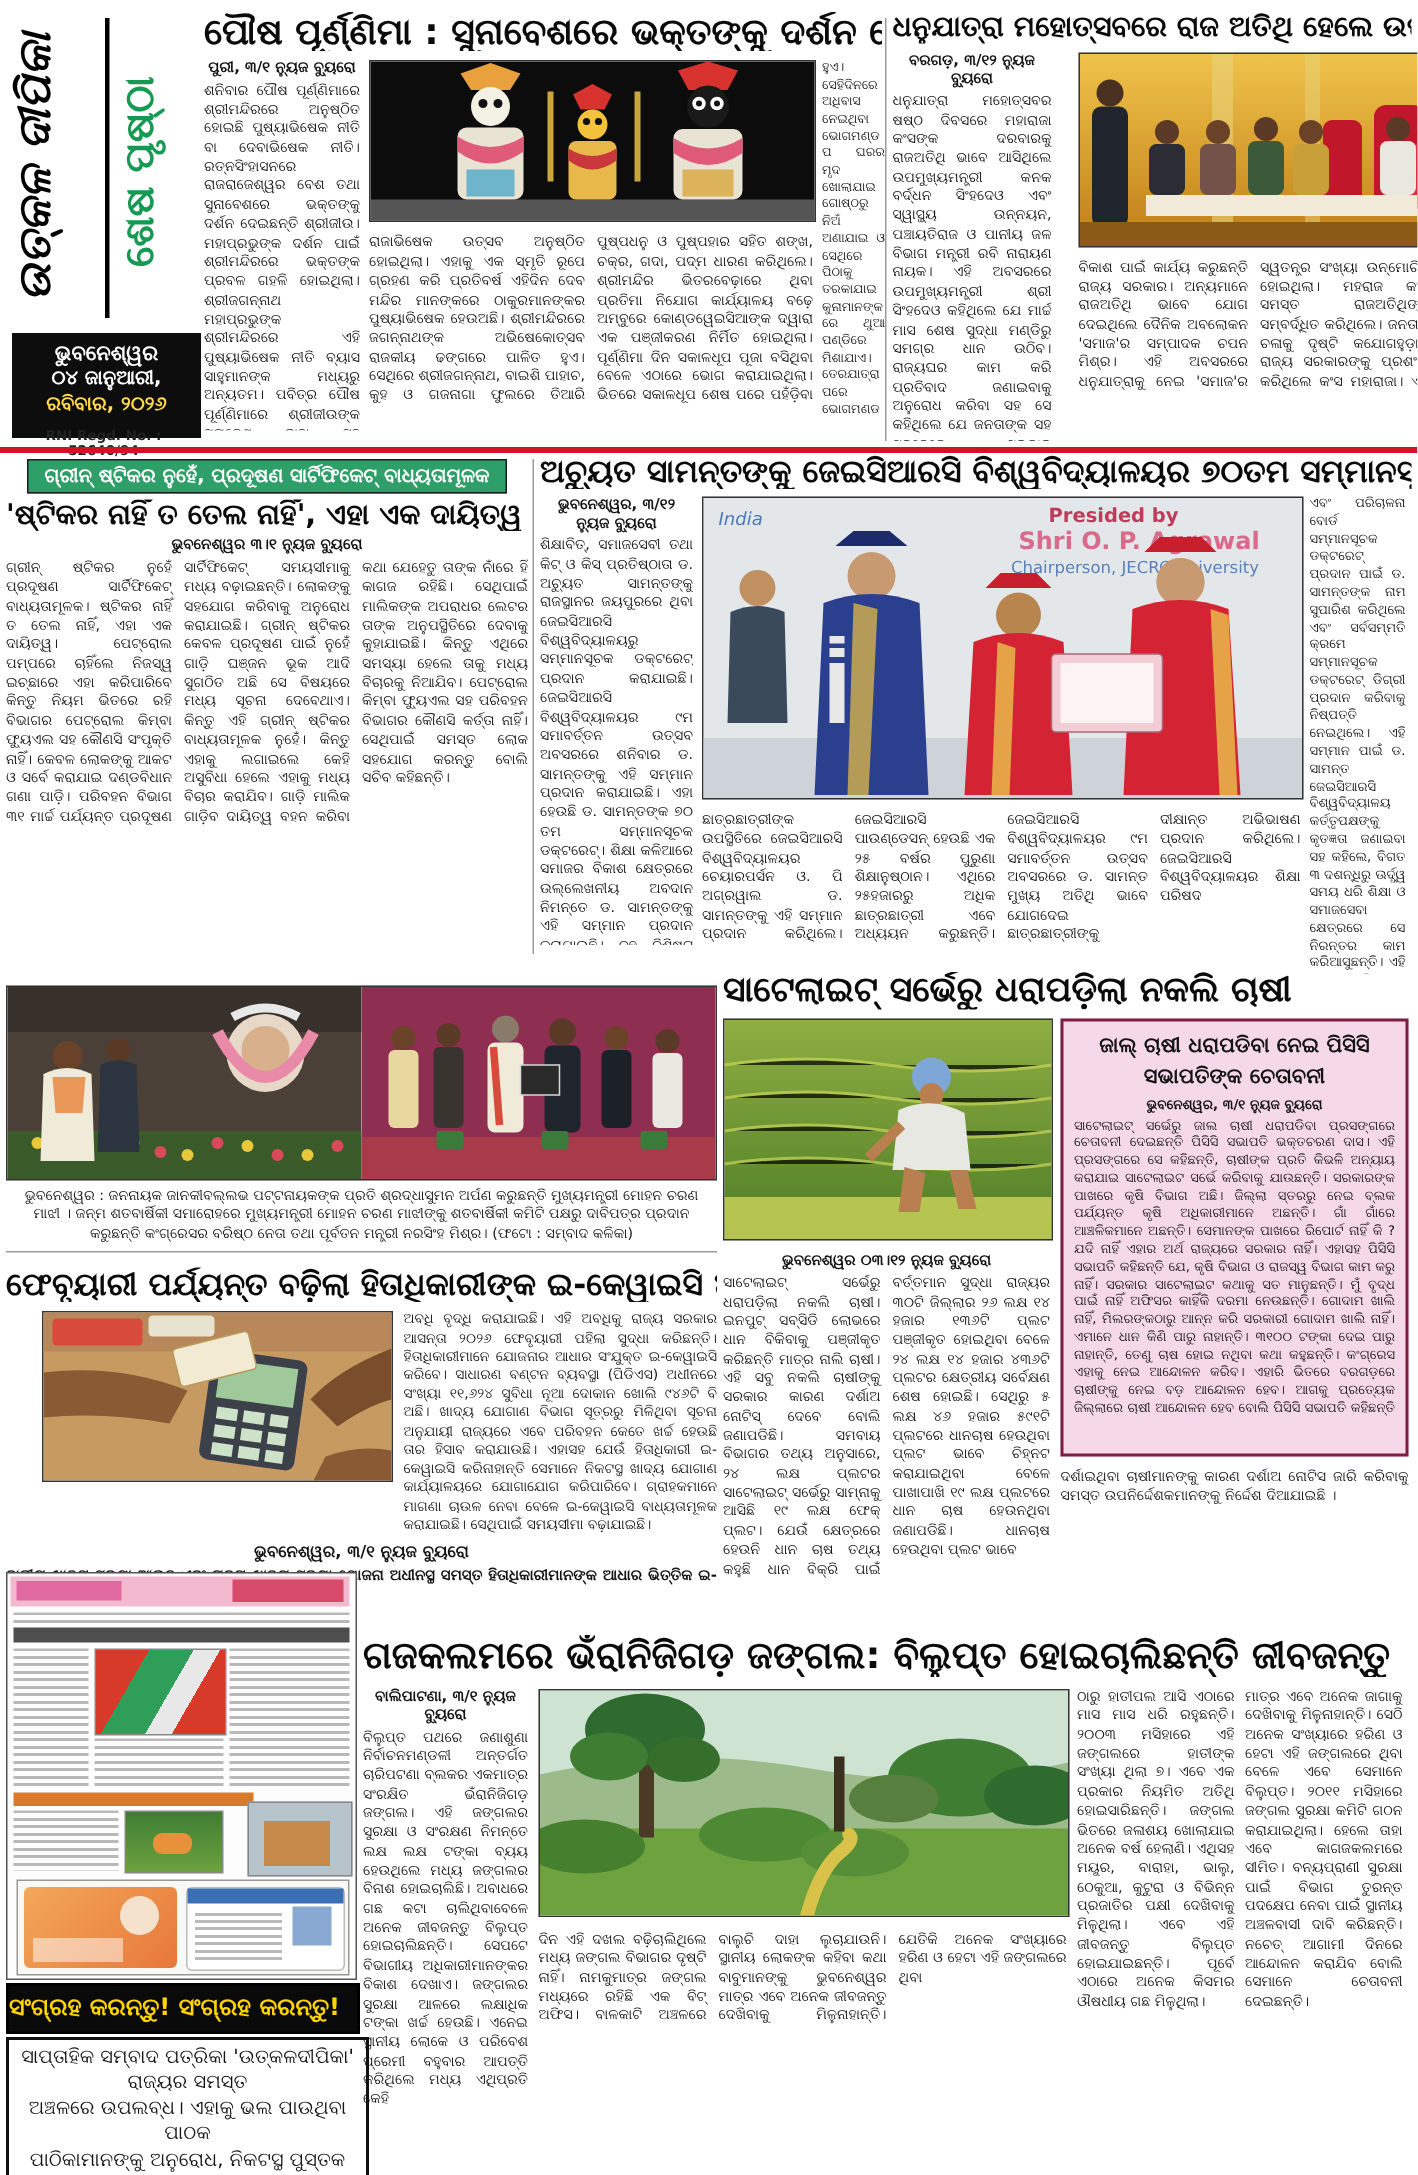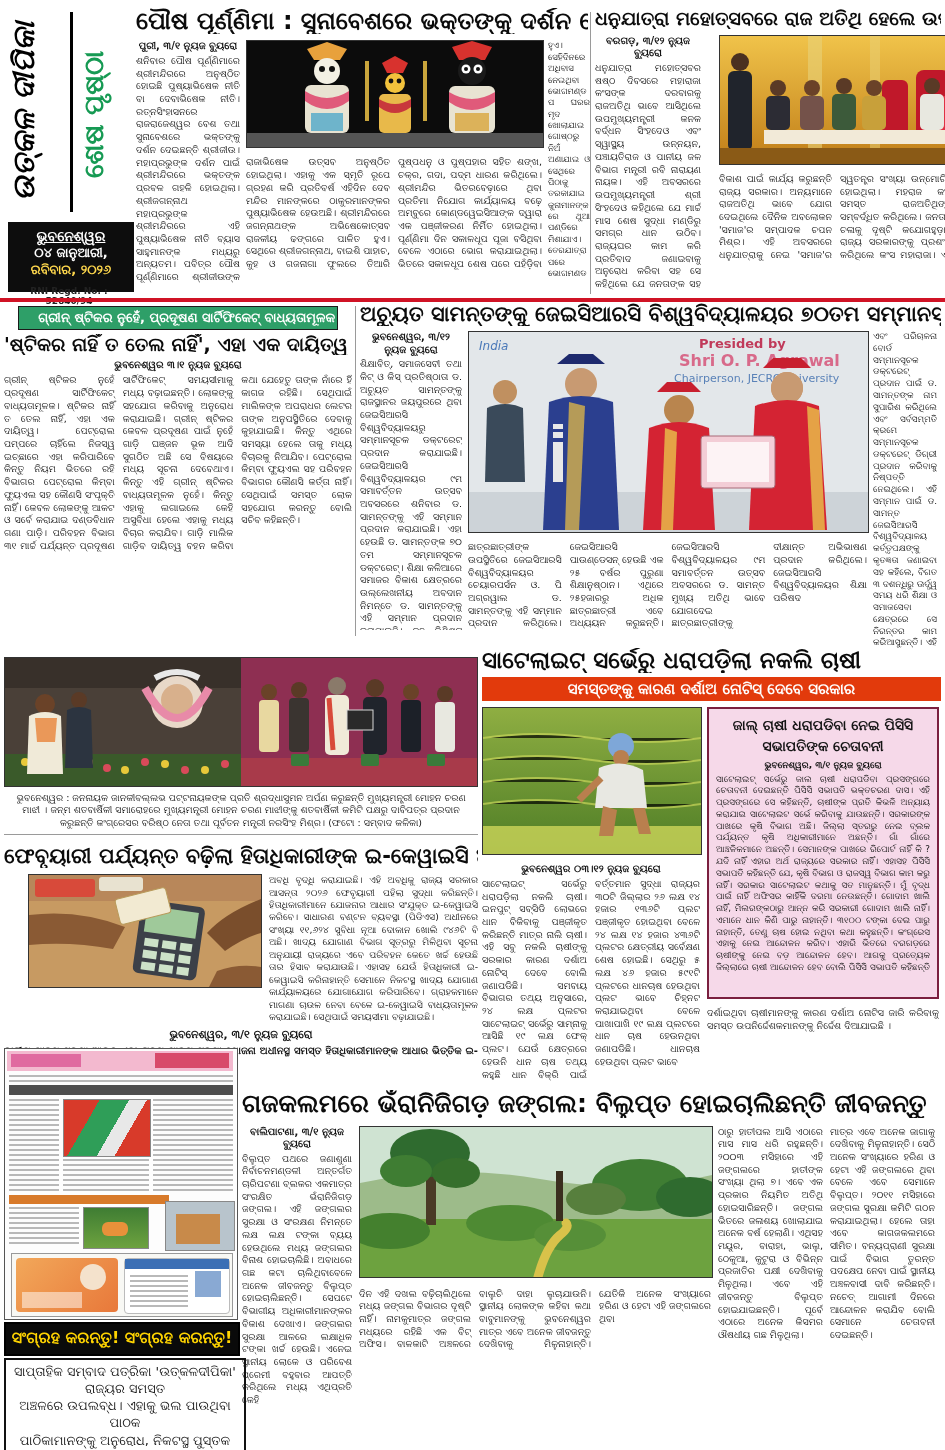--- a/index.html
+++ b/index.html
@@ -16,39 +16,39 @@
   .rule-red{background:#d01325;}
   .kicker{background:#2e9f68;border:1px solid #1b1b1b;color:#fff;font-weight:bold;
           font-size:13px;text-align:center;padding:3px 2px;overflow:hidden;white-space:nowrap;}
   .banner-red{background:#e23a0c;color:#fff;font-weight:bold;font-size:15px;
               text-align:center;padding:3px 2px;overflow:hidden;white-space:nowrap;}
   .pinkbox{background:#f6d9e9;border:2px solid #7a1f3f;padding:6px 7px;overflow:hidden;}
   .datebox{background:#0d0d0d;color:#fff;text-align:center;padding:5px 2px;}
   .photoframe{border:1px solid #333;overflow:hidden;background:#ddd;}
   .capt{font-size:9.5px;line-height:1.3;text-align:center;overflow:hidden;}
   .blackbanner{background:#0a0a0a;border:2px solid #000;color:#ffd400;font-weight:bold;
-               font-size:16px;text-align:center;line-height:1.7;overflow:hidden;white-space:nowrap;}
+               font-size:16px;text-align:left;line-height:1.7;overflow:hidden;white-space:nowrap;}
   .contactbox{border:2px solid #111;padding:3px 4px;text-align:center;overflow:hidden;}
   .contactbox .l{font-size:13px;font-weight:normal;line-height:1.32;}
   .contactbox .em{font-size:10px;font-family:"DejaVu Serif","Liberation Serif",serif;font-weight:bold;}
   .sep-v{background:#9a9a9a;width:1px;}
   .sep-h{background:#9a9a9a;height:1px;}
   .txtlines{background:repeating-linear-gradient(#b9b9b9 0 2px,transparent 2px 5px);}
 </style>
 </head>
 <body>
 
 <div class="page">
 
   <div class="abs" style="left:6px;top:8px;width:126px;height:286px;">
     <div class="abs vtext" style="left:0;top:2px;height:202px;width:62px;font-size:30px;font-weight:900;font-style:italic;color:#000;text-align:center;overflow:hidden;">ଉତ୍କଳ ଦୀପିକା</div>
     <div class="abs" style="left:64px;top:4px;width:3px;height:200px;background:#000;"></div>
     <div class="abs vtext" style="left:72px;top:2px;height:208px;width:52px;font-size:27px;font-weight:bold;color:#169a53;text-align:center;overflow:hidden;">ଶେଷ ପୃଷ୍ଠା</div>
     <div class="abs datebox" style="left:2px;top:214px;width:122px;height:60px;">
-      <div style="font-size:14px;font-weight:bold;line-height:1.3;text-decoration:underline;">ଭୁବନେଶ୍ୱର</div>
+      <div style="font-size:14px;font-weight:bold;line-height:1.3;">ଭୁବନେଶ୍ୱର</div>
       <div style="font-size:13px;font-weight:bold;line-height:1.3;">୦୪ ଜାନୁଆରୀ,</div>
       <div style="font-size:13px;font-weight:bold;line-height:1.3;color:#ffd84d;">ରବିବାର, ୨୦୨୬</div>
     </div>
     <div class="abs" style="left:0;top:278px;width:126px;text-align:center;color:#222;">
       <div style="font-size:9px;font-weight:bold;">RNI Regd. No. : 52640/94</div>
       <div style="font-size:9px;font-weight:bold;">Postal Regd. No. :</div>
       <div style="font-size:9px;font-weight:bold;">BN/60/25-27</div>
     </div>
   </div>
 
@@ -148,21 +148,21 @@
           <span> </span>
           <span>ଜନତାର ଚଳାକୁ ଦୃଷ୍ଟି କଯୋଗହୁଡ଼ାରୁ ରାଜ୍ୟ ସରକାରଙ୍କୁ ପ୍ରଶଂସା କରିଥିଲେ କଂସ ମହାରାଜା। ଏହି କାର୍ଯ୍ୟକ୍ରମରେ ବରଗଡ଼ ବିଧାୟକ ଅଶ୍ୱିନୀ କୁମାର ଷଡ଼ଙ୍ଗୀ, ଅତାବିରା ବିଧାୟକ ନିହାର ରଞ୍ଜନ ମହାନନ୍ଦ, ଭଟଲି ବିଧାୟକ ଇରାସିସ ଆଚାର୍ଯ୍ୟ, ବିଜେପୁର ବିଧାୟକ ସନତ ଗଡ଼ତିଆ ପ୍ରମୁଖ ଉପସ୍ଥିତ ଥିଲେ।</span>
         </div>
       </div>
     </div>
   </div>
 
   <div class="abs rule-red" style="left:0;top:298px;width:945px;height:4px;"></div>
 
   <div class="abs" style="left:4px;top:306px;width:348px;height:334px;">
-    <div class="kicker" style="margin:0 14px;text-align:right;">ଗ୍ରୀନ୍ ଷ୍ଟିକର ନୁହେଁ, ପ୍ରଦୂଷଣ ସାର୍ଟିଫିକେଟ୍ ବାଧ୍ୟତାମୂଳକ</div>
+    <div class="kicker" style="margin:0 14px;">ଗ୍ରୀନ୍ ଷ୍ଟିକର ନୁହେଁ, ପ୍ରଦୂଷଣ ସାର୍ଟିଫିକେଟ୍ ବାଧ୍ୟତାମୂଳକ</div>
     <div class="hl" style="font-size:19px;margin-top:4px;">'ଷ୍ଟିକର ନାହିଁ ତ ତେଲ ନାହିଁ', ଏହା ଏକ ଦାୟିତ୍ୱ : ସଚିବ</div>
     <div class="byline" style="margin-top:4px;">ଭୁବନେଶ୍ୱର ୩।୧ ନ୍ୟୁଜ ବ୍ୟୁରୋ</div>
     <div class="bt cols3" style="height:268px;margin-top:3px;">ଗ୍ରୀନ୍ ଷ୍ଟିକର ନୁହେଁ ପ୍ରଦୂଷଣ ସାର୍ଟିଫିକେଟ୍ ବାଧ୍ୟତାମୂଳକ। ଷ୍ଟିକର ନାହିଁ ତ ତେଲ ନାହିଁ, ଏହା ଏକ ଦାୟିତ୍ୱ। ପେଟ୍ରୋଲ ପମ୍ପରେ ଚାହିଁଲେ ନିଜସ୍ୱ ଇଚ୍ଛାରେ ଏହା କରିପାରିବେ କିନ୍ତୁ ନିୟମ ଭିତରେ ରହି ବିଭାଗର ପେଟ୍ରୋଲ କିମ୍ବା ଫ୍ୟୁଏଲ ସହ କୌଣସି ସଂପୃକ୍ତି ନାହିଁ। କେବଳ ଲୋକଙ୍କୁ ଆକଟ ଓ ସର୍ବେ କରାଯାଇ ଦଣ୍ଡବିଧାନ ଗଣା ପାଡ଼ି। ପରିବହନ ବିଭାଗ ୩୧ ମାର୍ଚ୍ଚ ପର୍ଯ୍ୟନ୍ତ ପ୍ରଦୂଷଣ ସାର୍ଟିଫିକେଟ୍ ସମୟସୀମାକୁ ମଧ୍ୟ ବଢ଼ାଇଛନ୍ତି। ଲୋକଙ୍କୁ ସହଯୋଗ କରିବାକୁ ଅନୁରୋଧ କରାଯାଇଛି। ଗ୍ରୀନ୍ ଷ୍ଟିକର କେବଳ ପ୍ରଦୂଷଣ ପାଇଁ ନୁହେଁ ଗାଡ଼ି ଘଞ୍ଜନ ଭୂକ ଆଦି ସୁଗଠିତ ଅଛି ସେ ବିଷୟରେ ମଧ୍ୟ ସୂଚନା ଦେବେଥାଏ। କିନ୍ତୁ ଏହି ଗ୍ରୀନ୍ ଷ୍ଟିକର ବାଧ୍ୟତାମୂଳକ ନୁହେଁ। କିନ୍ତୁ ଏହାକୁ ଲଗାଇଲେ କେହି ଅସୁବିଧା ହେଲେ ଏହାକୁ ମଧ୍ୟ ବିଚାର କରାଯିବ। ଗାଡ଼ି ମାଲିକ ଗାଡ଼ିବ ଦାୟିତ୍ୱ ବହନ କରିବା କଥା ଯେହେତୁ ତାଙ୍କ ନାଁରେ ହିଁ କାଗଜ ରହିଛି। ସେଥିପାଇଁ ମାଲିକଙ୍କ ଅପରାଧର ଲେଟର ତାଙ୍କ ଅନୁପସ୍ଥିତିରେ ଦେବାକୁ କୁହାଯାଇଛି। କିନ୍ତୁ ଏଥିରେ ସମସ୍ୟା ହେଲେ ତାକୁ ମଧ୍ୟ ବିଚାରକୁ ନିଆଯିବ। ପେଟ୍ରୋଲ କିମ୍ବା ଫ୍ୟୁଏଲ ସହ ପରିବହନ ବିଭାଗର କୌଣସି କର୍ତ୍ତା ନାହିଁ। ସେଥିପାଇଁ ସମସ୍ତ ଲୋକ ସହଯୋଗ କରନ୍ତୁ ବୋଲି ସଚିବ କହିଛନ୍ତି।</div>
   </div>
 
   <div class="abs sep-v" style="left:355px;top:306px;height:330px;"></div>
 
   <div class="abs" style="left:360px;top:303px;width:581px;height:337px;">
     <div class="hl" style="font-size:21px;">ଅଚ୍ୟୁତ ସାମନ୍ତଙ୍କୁ ଜେଇସିଆରସି ବିଶ୍ୱବିଦ୍ୟାଳୟର ୭୦ତମ ସମ୍ମାନସୂଚକ ଡକ୍ଟରେଟ୍</div>
     <div style="display:flex;gap:6px;margin-top:5px;">
@@ -272,21 +272,20 @@
             <rect x="186" y="96" width="18" height="12" rx="2"></rect>
           </g>
       </svg>
     </div>
     <div class="capt" style="margin-top:5px;padding:0 4px;">ଭୁବନେଶ୍ୱର : ଜନନାୟକ ଜାନକୀବଲ୍ଲଭ ପଟ୍ଟନାୟକଙ୍କ ପ୍ରତି ଶ୍ରଦ୍ଧାସୁମନ ଅର୍ପଣ କରୁଛନ୍ତି ମୁଖ୍ୟମନ୍ତ୍ରୀ ମୋହନ ଚରଣ ମାଝୀ । ଜନ୍ମ ଶତବାର୍ଷିକୀ ସମାରୋହରେ ମୁଖ୍ୟମନ୍ତ୍ରୀ ମୋହନ ଚରଣ ମାଝୀଙ୍କୁ ଶତବାର୍ଷିକୀ କମିଟି ପକ୍ଷରୁ ଦାବିପତ୍ର ପ୍ରଦାନ କରୁଛନ୍ତି କଂଗ୍ରେସର ବରିଷ୍ଠ ନେତା ତଥା ପୂର୍ବତନ ମନ୍ତ୍ରୀ ନରସିଂହ ମିଶ୍ର। (ଫଟୋ : ସମ୍ବାଦ କଳିକା)</div>
     <div class="sep-h" style="margin-top:5px;"></div>
   </div>
 
   <div class="abs" style="left:482px;top:648px;width:459px;height:434px;">
     <div class="hl" style="font-size:23px;">ସାଟେଲାଇଟ୍ ସର୍ଭେରୁ ଧରାପଡ଼ିଲା ନକଲି ଚାଷୀ</div>
-    <div class="banner-red" style="margin-top:4px;">ସମସ୍ତଙ୍କୁ କାରଣ ଦର୍ଶାଅ ନୋଟିସ୍ ଦେବେ ସରକାର</div>
     <div style="display:flex;gap:7px;margin-top:6px;">
       <div style="width:218px;flex:none;">
         <svg width="218" height="146" viewBox="0 0 218 146" class="photoframe">
           <defs>
             <linearGradient id="paddy" x1="0" y1="0" x2="0" y2="1">
               <stop offset="0" stop-color="#8fae42"></stop>
                 <stop offset="1" stop-color="#4e7d26"></stop>
             </linearGradient>
           </defs>
           <rect width="218" height="146" fill="url(#paddy)"></rect>

